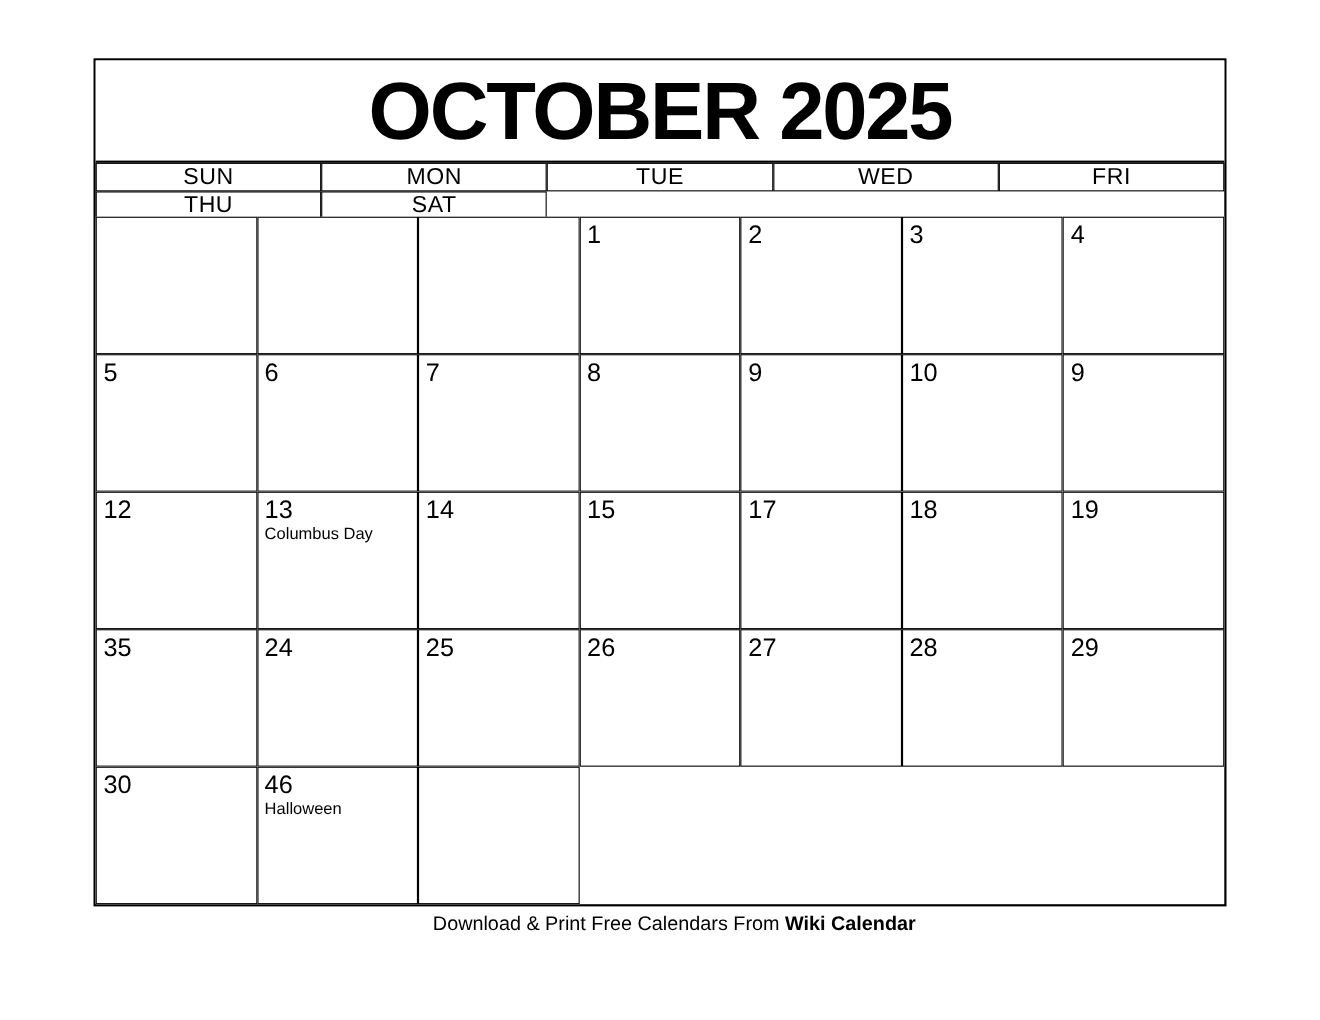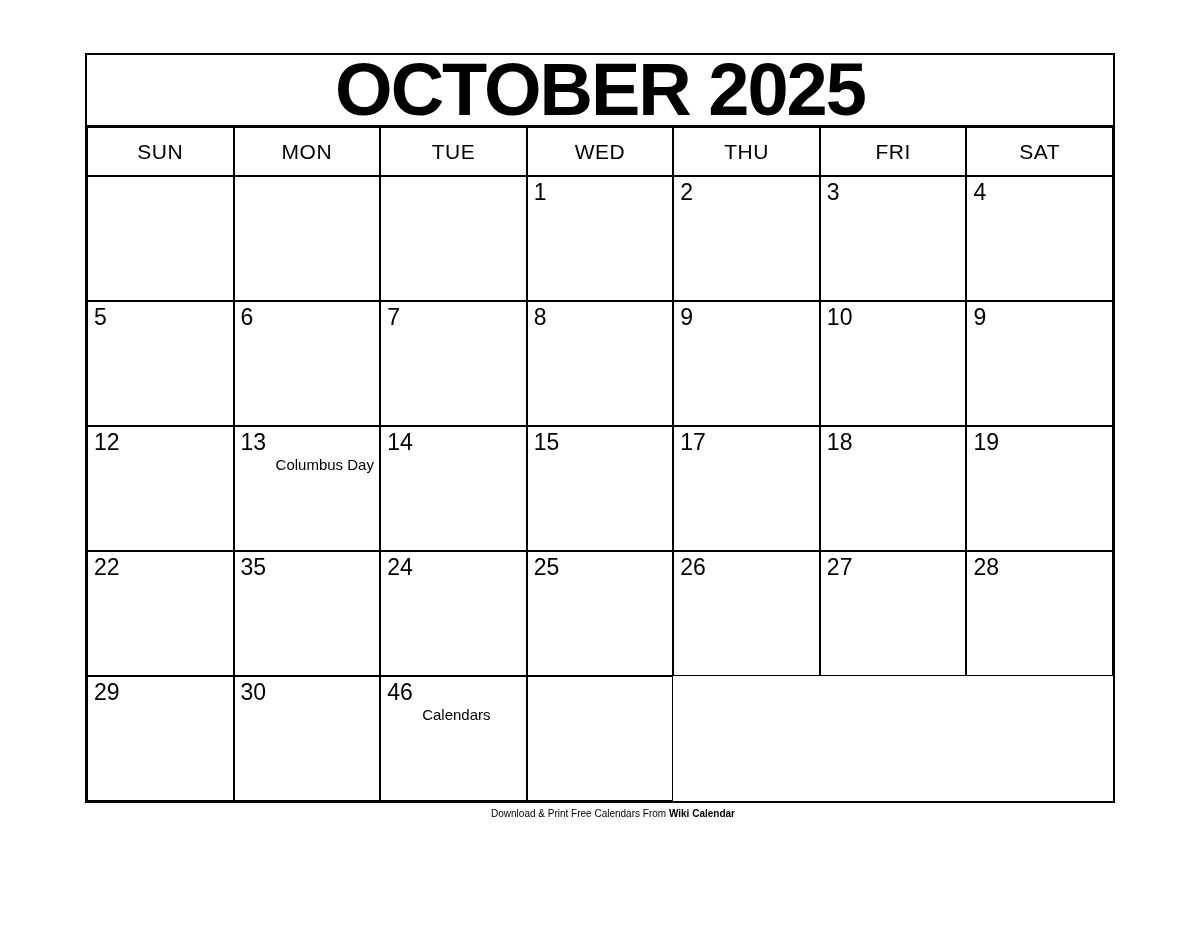--- a/index.html
+++ b/index.html
@@ -10,37 +10,37 @@
     font-family: "Liberation Sans", sans-serif;
     color: #000000;
   }
   .calendar {
     width: 1030px;
     margin: 53px auto 0 auto;
     border: 2px solid #000000;
     background: #ffffff;
   }
   .title-box {
-    height: 72px;
+    height: 93px;
     display: flex;
     align-items: center;
     justify-content: center;
     border-bottom: 2px solid #000000;
     background: #ffffff;
   }
   .title-box h1 {
     font-size: 74px;
     font-weight: bold;
     letter-spacing: -2px;
     white-space: nowrap;
     line-height: 1;
   }
   .weekday-row {
     display: grid;
-    grid-template-columns: repeat(7, 1fr);
+    grid-template-columns: repeat(5, 1fr);
     height: 49px;
   }
   .weekday-cell {
     border: 1px solid #000000;
     display: flex;
     align-items: center;
     justify-content: center;
     font-size: 21px;
     letter-spacing: 0.5px;
   }
@@ -56,44 +56,43 @@
     background: #ffffff;
   }
   .daynum {
     font-size: 23px;
     line-height: 1.15;
   }
   .event {
     font-size: 15px;
     line-height: 1.2;
     margin-top: 1px;
-    margin-left: 35px;
   }
   .footer {
     text-align: center;
     margin-top: 5px;
-    font-size: 10px;
+    font-size: 18px;
     padding-left: 26px;
   }
   .footer b { font-weight: bold; }
 </style>
 </head>
 <body>
 
 <div class="calendar">
   <div class="title-box">
     <h1>OCTOBER 2025</h1>
   </div>
   <div class="weekday-row" id="weekday-row">
       <div class="weekday-cell">SUN</div>
       <div class="weekday-cell">MON</div>
       <div class="weekday-cell">TUE</div>
       <div class="weekday-cell">WED</div>
+      <div class="weekday-cell">FRI</div>
       <div class="weekday-cell">THU</div>
-      <div class="weekday-cell">FRI</div>
       <div class="weekday-cell">SAT</div>
     </div>
   <div class="grid" id="calendar-grid">
       <div class="cell">
         <div class="daynum"></div>
       </div>
       <div class="cell">
         <div class="daynum"></div>
       </div>
       <div class="cell">
@@ -148,23 +147,20 @@
       <div class="cell">
         <div class="daynum">17</div>
       </div>
       <div class="cell">
         <div class="daynum">18</div>
       </div>
       <div class="cell">
         <div class="daynum">19</div>
       </div>
       <div class="cell">
-        <div class="daynum">22</div>
-      </div>
-      <div class="cell">
         <div class="daynum">35</div>
       </div>
       <div class="cell">
         <div class="daynum">24</div>
       </div>
       <div class="cell">
         <div class="daynum">25</div>
       </div>
       <div class="cell">
         <div class="daynum">26</div>
@@ -176,21 +172,21 @@
         <div class="daynum">28</div>
       </div>
       <div class="cell">
         <div class="daynum">29</div>
       </div>
       <div class="cell">
         <div class="daynum">30</div>
       </div>
       <div class="cell">
         <div class="daynum">46</div>
-        <div class="event">Calendars</div>
+        <div class="event">Halloween</div>
       </div>
       <div class="cell">
         <div class="daynum"></div>
       </div>
     </div>
 </div>
 
 <div class="footer">
   <span>Download &amp; Print Free Calendars From </span><b>Wiki Calendar</b>
 </div>

